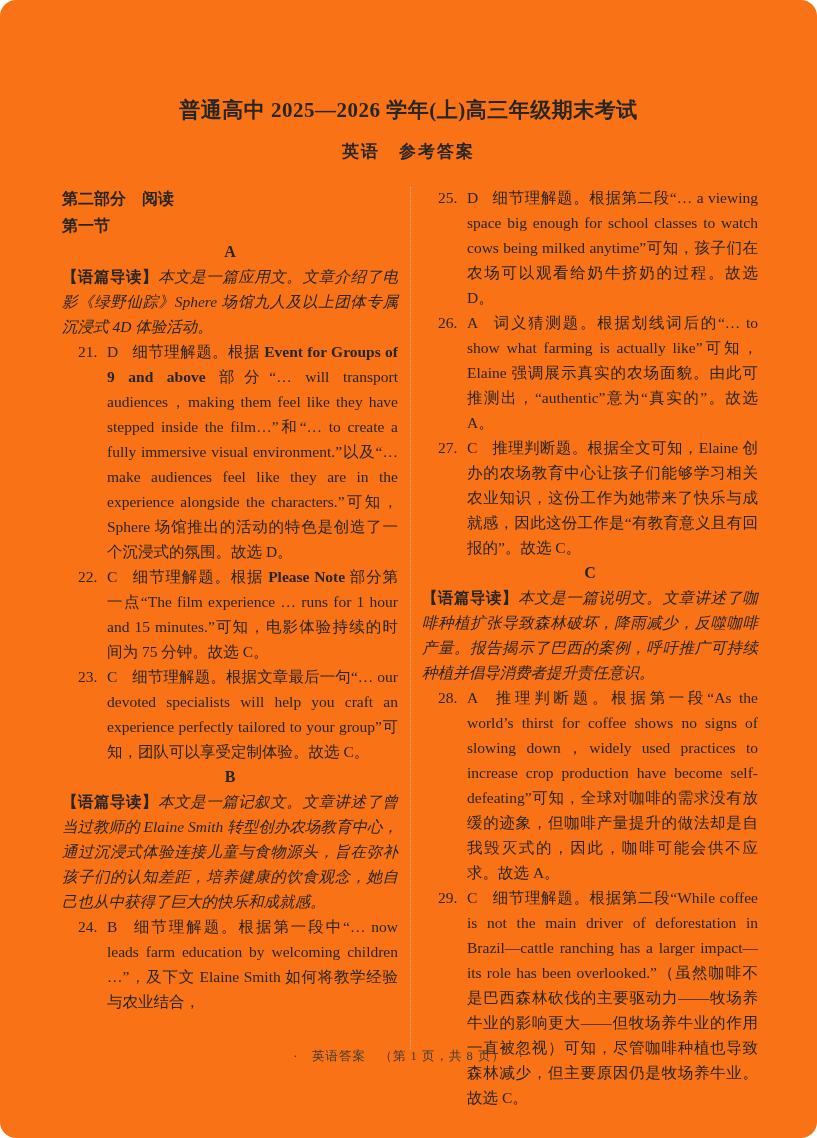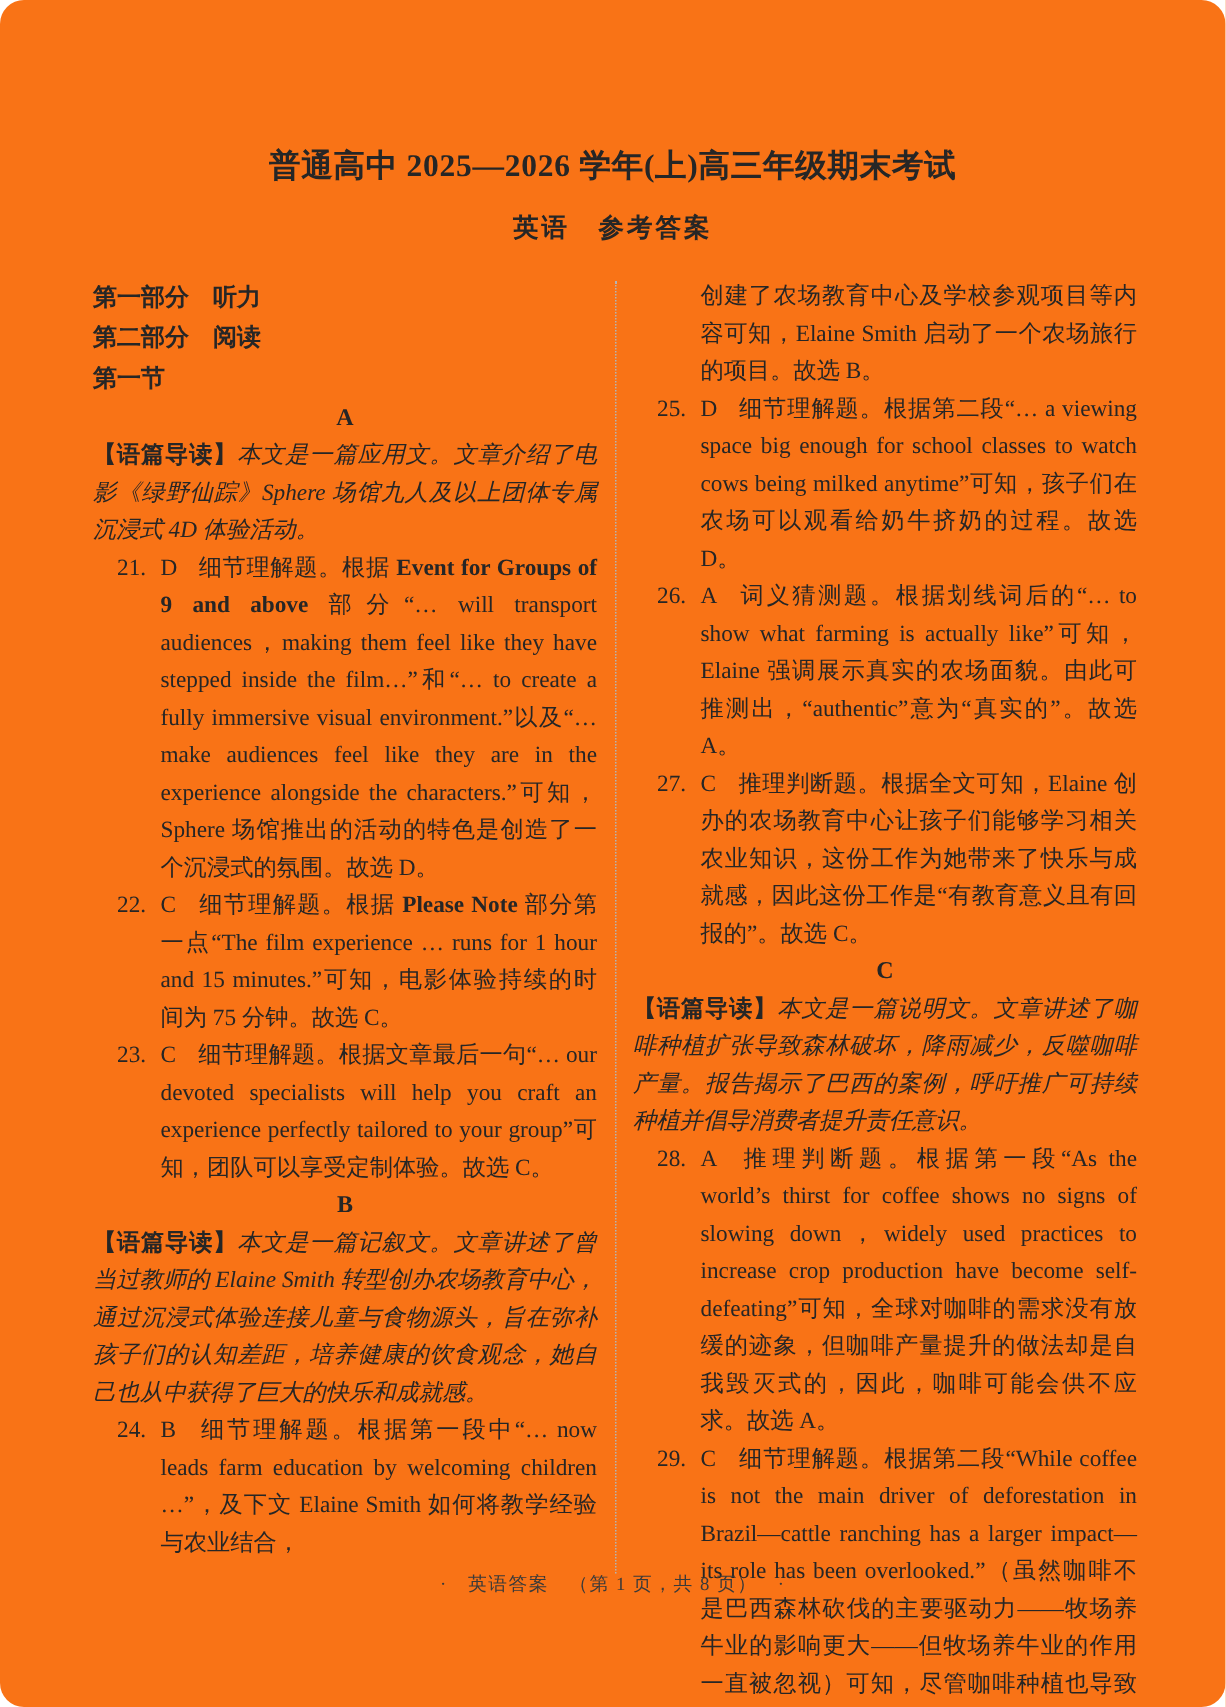--- a/index.html
+++ b/index.html
@@ -31,41 +31,39 @@
 
 <div class="page">
 
   <div class="title">普通高中 2025—2026 学年(上)高三年级期末考试</div>
   <div class="subtitle">英语　参考答案</div>
 
   <div class="columns">
     <div class="divider"></div>
 
     <div class="col">
-      <div class="h-sans">第一部分　听力</div>
       <div class="h-sans">第二部分　阅读</div>
       <div class="h-sans">第一节</div>
 
       <div class="p-label">A</div>
       <div><span class="intro-tag">【语篇导读】</span><span class="kai">本文是一篇应用文。文章介绍了电影《绿野仙踪》Sphere 场馆九人及以上团体专属沉浸式 4D 体验活动。</span></div>
 
       <div class="item"><span class="num">21.</span><span class="ans">D</span><span>细节理解题。根据 </span><span class="bold-en">Event for Groups of 9 and above</span><span> 部分“… will transport audiences，making them feel like they have stepped inside the film…”和“… to create a fully immersive visual environment.”以及“… make audiences feel like they are in the experience alongside the characters.”可知，Sphere 场馆推出的活动的特色是创造了一个沉浸式的氛围。故选 D。</span></div>
 
       <div class="item"><span class="num">22.</span><span class="ans">C</span><span>细节理解题。根据 </span><span class="bold-en">Please Note</span><span> 部分第一点“The film experience … runs for 1 hour and 15 minutes.”可知，电影体验持续的时间为 75 分钟。故选 C。</span></div>
 
       <div class="item"><span class="num">23.</span><span class="ans">C</span><span>细节理解题。根据文章最后一句“… our devoted specialists will help you craft an experience perfectly tailored to your group”可知，团队可以享受定制体验。故选 C。</span></div>
 
       <div class="p-label">B</div>
       <div><span class="intro-tag">【语篇导读】</span><span class="kai">本文是一篇记叙文。文章讲述了曾当过教师的 Elaine Smith 转型创办农场教育中心，通过沉浸式体验连接儿童与食物源头，旨在弥补孩子们的认知差距，培养健康的饮食观念，她自己也从中获得了巨大的快乐和成就感。</span></div>
 
       <div class="item"><span class="num">24.</span><span class="ans">B</span><span>细节理解题。根据第一段中“… now leads farm education by welcoming children …”，及下文 Elaine Smith 如何将教学经验与农业结合，</span></div>
     </div>
 
     <div class="col">
-      <div class="cont">创建了农场教育中心及学校参观项目等内容可知，Elaine Smith 启动了一个农场旅行的项目。故选 B。</div>
 
       <div class="item"><span class="num">25.</span><span class="ans">D</span><span>细节理解题。根据第二段“… a viewing space big enough for school classes to watch cows being milked anytime”可知，孩子们在农场可以观看给奶牛挤奶的过程。故选 D。</span></div>
 
       <div class="item"><span class="num">26.</span><span class="ans">A</span><span>词义猜测题。根据划线词后的“… to show what farming is actually like”可知，Elaine 强调展示真实的农场面貌。由此可推测出，“authentic”意为“真实的”。故选 A。</span></div>
 
       <div class="item"><span class="num">27.</span><span class="ans">C</span><span>推理判断题。根据全文可知，Elaine 创办的农场教育中心让孩子们能够学习相关农业知识，这份工作为她带来了快乐与成就感，因此这份工作是“有教育意义且有回报的”。故选 C。</span></div>
 
       <div class="p-label">C</div>
       <div><span class="intro-tag">【语篇导读】</span><span class="kai">本文是一篇说明文。文章讲述了咖啡种植扩张导致森林破坏，降雨减少，反噬咖啡产量。报告揭示了巴西的案例，呼吁推广可持续种植并倡导消费者提升责任意识。</span></div>
 

